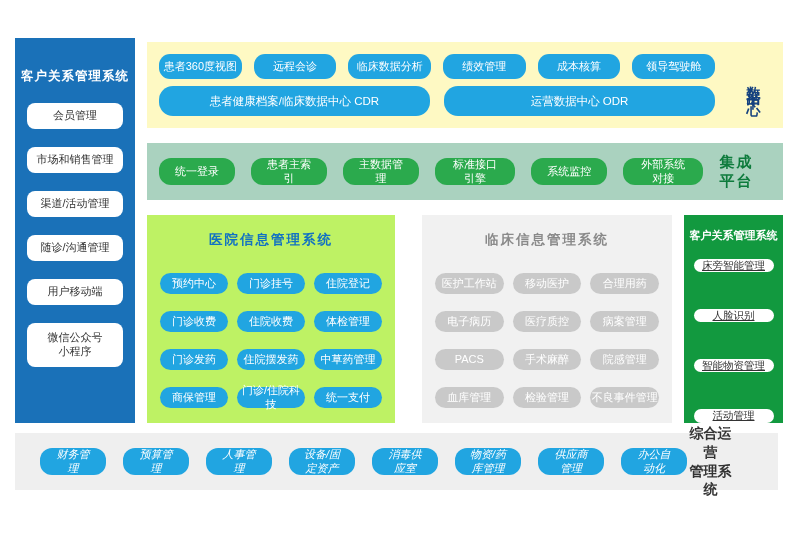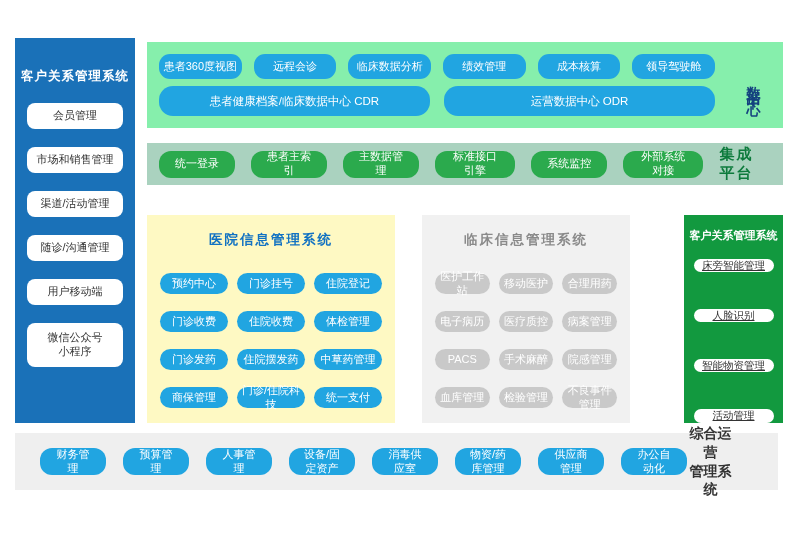--- a/index.html
+++ b/index.html
@@ -4,26 +4,26 @@
 <style>
   * { margin:0; padding:0; box-sizing:border-box; }
   html,body { width:800px; height:546px; background:#ffffff;
     font-family:"Liberation Sans","DejaVu Sans",sans-serif; }
   .canvas { position:relative; width:800px; height:546px; background:#fff; overflow:hidden; }
 
   
   .panel { position:absolute; }
   .left-sidebar { left:15px; top:38px; width:120px; height:385px; background:#1a71b8;
     display:flex; flex-direction:column; align-items:center; padding-top:30px; }
-  .data-center { left:147px; top:42px; width:636px; height:86px; background:#86efac;
+  .data-center { left:147px; top:42px; width:636px; height:86px; background:#fef9c3;
     display:flex; }
-  .integration { left:147px; top:143px; width:636px; height:42px; background:#aad2bf;
+  .integration { left:147px; top:143px; width:636px; height:57px; background:#aad2bf;
     display:flex; align-items:center; padding:0 14px 0 12px; }
-  .his-panel { left:147px; top:215px; width:248px; height:208px; background:#fef9c3; }
-  .cis-panel { left:422px; top:215px; width:208px; height:208px; background:#f1f1f1; }
+  .his-panel { left:147px; top:215px; width:248px; height:208px; background:#bef264; }
+  .cis-panel { left:422px; top:215px; width:250px; height:208px; background:#f1f1f1; }
   .right-sidebar { left:684px; top:215px; width:99px; height:208px; background:#12993f;
     display:flex; flex-direction:column; align-items:center; padding-top:13px; }
   .operations { left:15px; top:433px; width:763px; height:57px; background:#efefef;
     display:flex; align-items:center; padding-left:25px; }
 
   
   .side-title { color:#fff; font-size:12.5px; font-weight:bold; text-align:center;
     margin-bottom:18px; letter-spacing:1px; }
   .his-title { color:#1272c2; font-size:13.5px; font-weight:bold; text-align:center;
     padding-top:16px; letter-spacing:2px; }
@@ -58,21 +58,21 @@
   .dc-row2 .chip-blue { flex:1; border-radius:14px; font-size:11.5px; }
   .dc-side { width:58px; display:flex; }
 
   .integration .chip-green { margin-right:16px; padding:0 16px; min-width:76px; }
 
   .grid { display:grid; grid-template-columns:repeat(3,1fr); gap:17px 9px;
     padding:0 13px; margin-top:24px; }
   .grid .chip { height:21px; }
 
   .ops-chips { display:flex; align-items:center; gap:17px; }
-  .ops-chips .chip-blue { height:27px; border-radius:12px; padding:0 13px; min-width:66px; }
+  .ops-chips .chip-blue { height:27px; border-radius:12px; padding:0 13px; min-width:66px;font-style:italic; }
 </style>
 </head>
 <body>
 
 <div class="canvas">
 
   <div class="panel left-sidebar">
     <div class="side-title">客户关系管理系统</div>
     <div class="chip chip-white">会员管理</div>
     <div class="chip chip-white">市场和销售管理</div>

